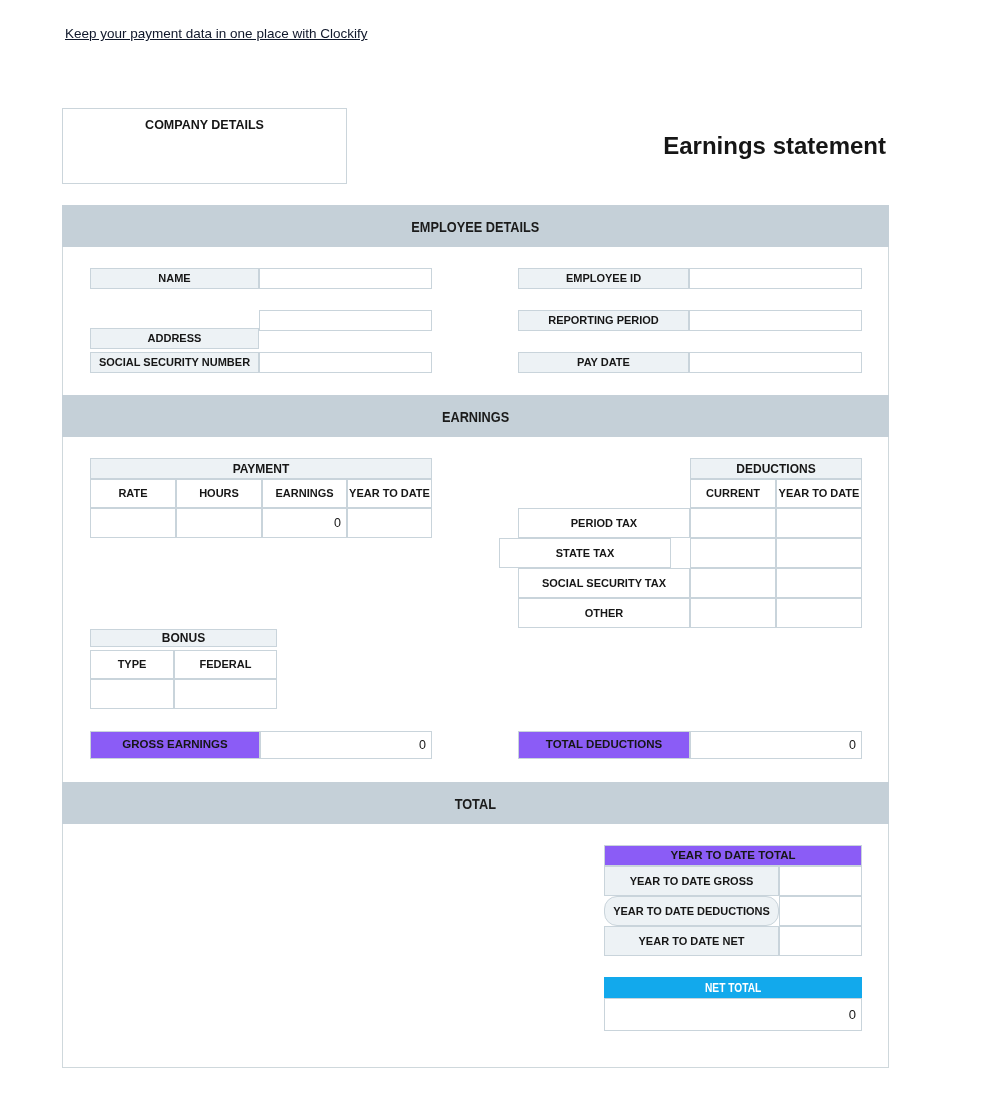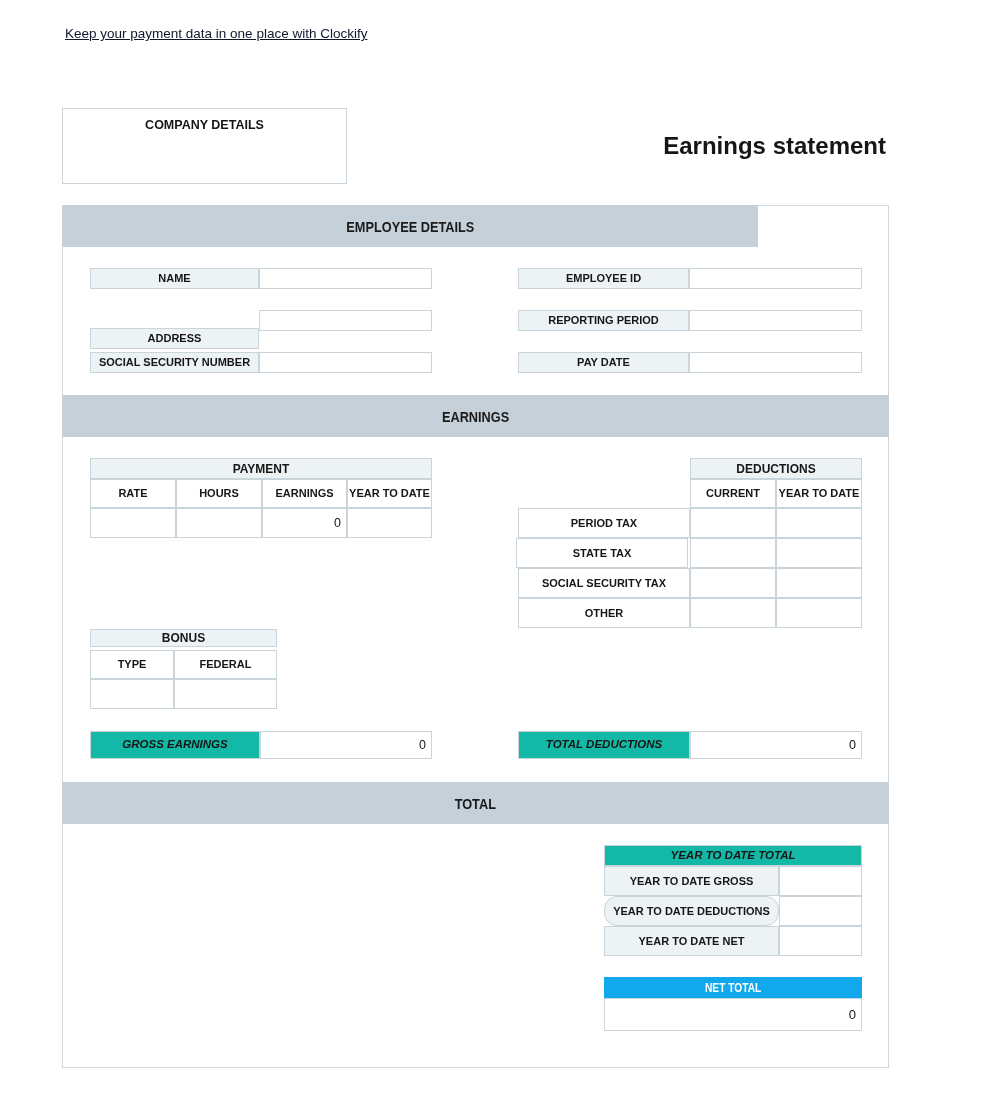--- a/index.html
+++ b/index.html
@@ -5,21 +5,21 @@
   html,body { margin:0; padding:0; background:#ffffff; }
   body { font-family:"Liberation Sans","DejaVu Sans",sans-serif; color:#161616; }
   #page { position:relative; width:986px; height:1118px; background:#fff; overflow:hidden; }
   .abs { position:absolute; box-sizing:border-box; }
   .cell { position:absolute; box-sizing:border-box; border:1px solid #C9D4DB; background:#fff;
           display:flex; align-items:center; justify-content:center;
           font-weight:700; font-size:11px; line-height:1; white-space:nowrap; }
   .lab { background:#EDF2F5; }
   .val { font-weight:400; font-size:12.5px; justify-content:flex-end; padding-right:5px; }
   .ttl { font-size:12px; }
-  .blue { background:#14b8a6; font-size:11.5px;font-style:italic; }
+  .blue { background:#8b5cf6; font-size:11.5px; }
   .brightblue { background:#12A9EC; color:#fff; font-size:12px; border-color:#12A9EC; }
   .bar { position:absolute; box-sizing:border-box; background:#C5D0D8;
          display:flex; align-items:center; justify-content:center;
          font-weight:700; font-size:15px; color:#1b1b1b; }
   .cond { display:inline-block; transform:scaleX(0.85); }
   a.toplink { color:#0f172a; text-decoration:underline; font-size:13.5px; font-weight:400; }
 </style>
 </head>
 <body>
 
@@ -28,21 +28,21 @@
   <a class="abs toplink" style="left:65px; top:26px;" href="#">Keep your payment data in one place with Clockify</a>
 
   <div class="abs" style="left:62px; top:108px; width:285px; height:76px; border:1px solid #CBD5DB; text-align:center; padding-top:6px;">
     <span style="font-weight:700; font-size:12.5px;">COMPANY DETAILS</span>
   </div>
 
   <div class="abs" style="left:486px; top:132px; width:400px; text-align:right; font-weight:700; font-size:24px;">Earnings statement</div>
 
   <div class="abs" style="left:62px; top:205px; width:827px; height:863px; border:1px solid #CFD8DC;"></div>
 
-  <div class="bar abs" style="left:62px; top:205px; width:696px; height:42px;">
+  <div class="bar abs" style="left:62px; top:205px; width:827px; height:42px;">
     <span class="cond">EMPLOYEE DETAILS</span>
   </div>
 
   <div class="cell lab" style="left:90px; top:268px; width:169px; height:21px;">NAME</div>
   <div class="cell val" style="left:259px; top:268px; width:173px; height:21px;"></div>
 
   <div class="cell lab" style="left:90px; top:328px; width:169px; height:21px;">ADDRESS</div>
   <div class="cell val" style="left:259px; top:310px; width:173px; height:21px;"></div>
 
   <div class="cell lab" style="left:90px; top:352px; width:169px; height:21px;">SOCIAL SECURITY NUMBER</div>
@@ -72,21 +72,21 @@
   <div class="cell val" style="left:347px; top:508px; width:85px; height:30px;"></div>
 
   <div class="cell lab ttl" style="left:690px; top:458px; width:172px; height:21px;">DEDUCTIONS</div>
   <div class="cell" style="left:690px; top:479px; width:86px; height:29px;">CURRENT</div>
   <div class="cell" style="left:776px; top:479px; width:86px; height:29px;">YEAR TO DATE</div>
 
   <div class="cell" style="left:518px; top:508px; width:172px; height:30px;">PERIOD TAX</div>
   <div class="cell val" style="left:690px; top:508px; width:86px; height:30px;"></div>
   <div class="cell val" style="left:776px; top:508px; width:86px; height:30px;"></div>
 
-  <div class="cell" style="left:516px; top:538px; width:172px; height:30px;">STATE TAX</div>
+  <div class="cell" style="left:499px; top:538px; width:172px; height:30px;">STATE TAX</div>
   <div class="cell val" style="left:690px; top:538px; width:86px; height:30px;"></div>
   <div class="cell val" style="left:776px; top:538px; width:86px; height:30px;"></div>
 
   <div class="cell" style="left:518px; top:568px; width:172px; height:30px;">SOCIAL SECURITY TAX</div>
   <div class="cell val" style="left:690px; top:568px; width:86px; height:30px;"></div>
   <div class="cell val" style="left:776px; top:568px; width:86px; height:30px;"></div>
 
   <div class="cell" style="left:518px; top:598px; width:172px; height:30px;">OTHER</div>
   <div class="cell val" style="left:690px; top:598px; width:86px; height:30px;"></div>
   <div class="cell val" style="left:776px; top:598px; width:86px; height:30px;"></div>

